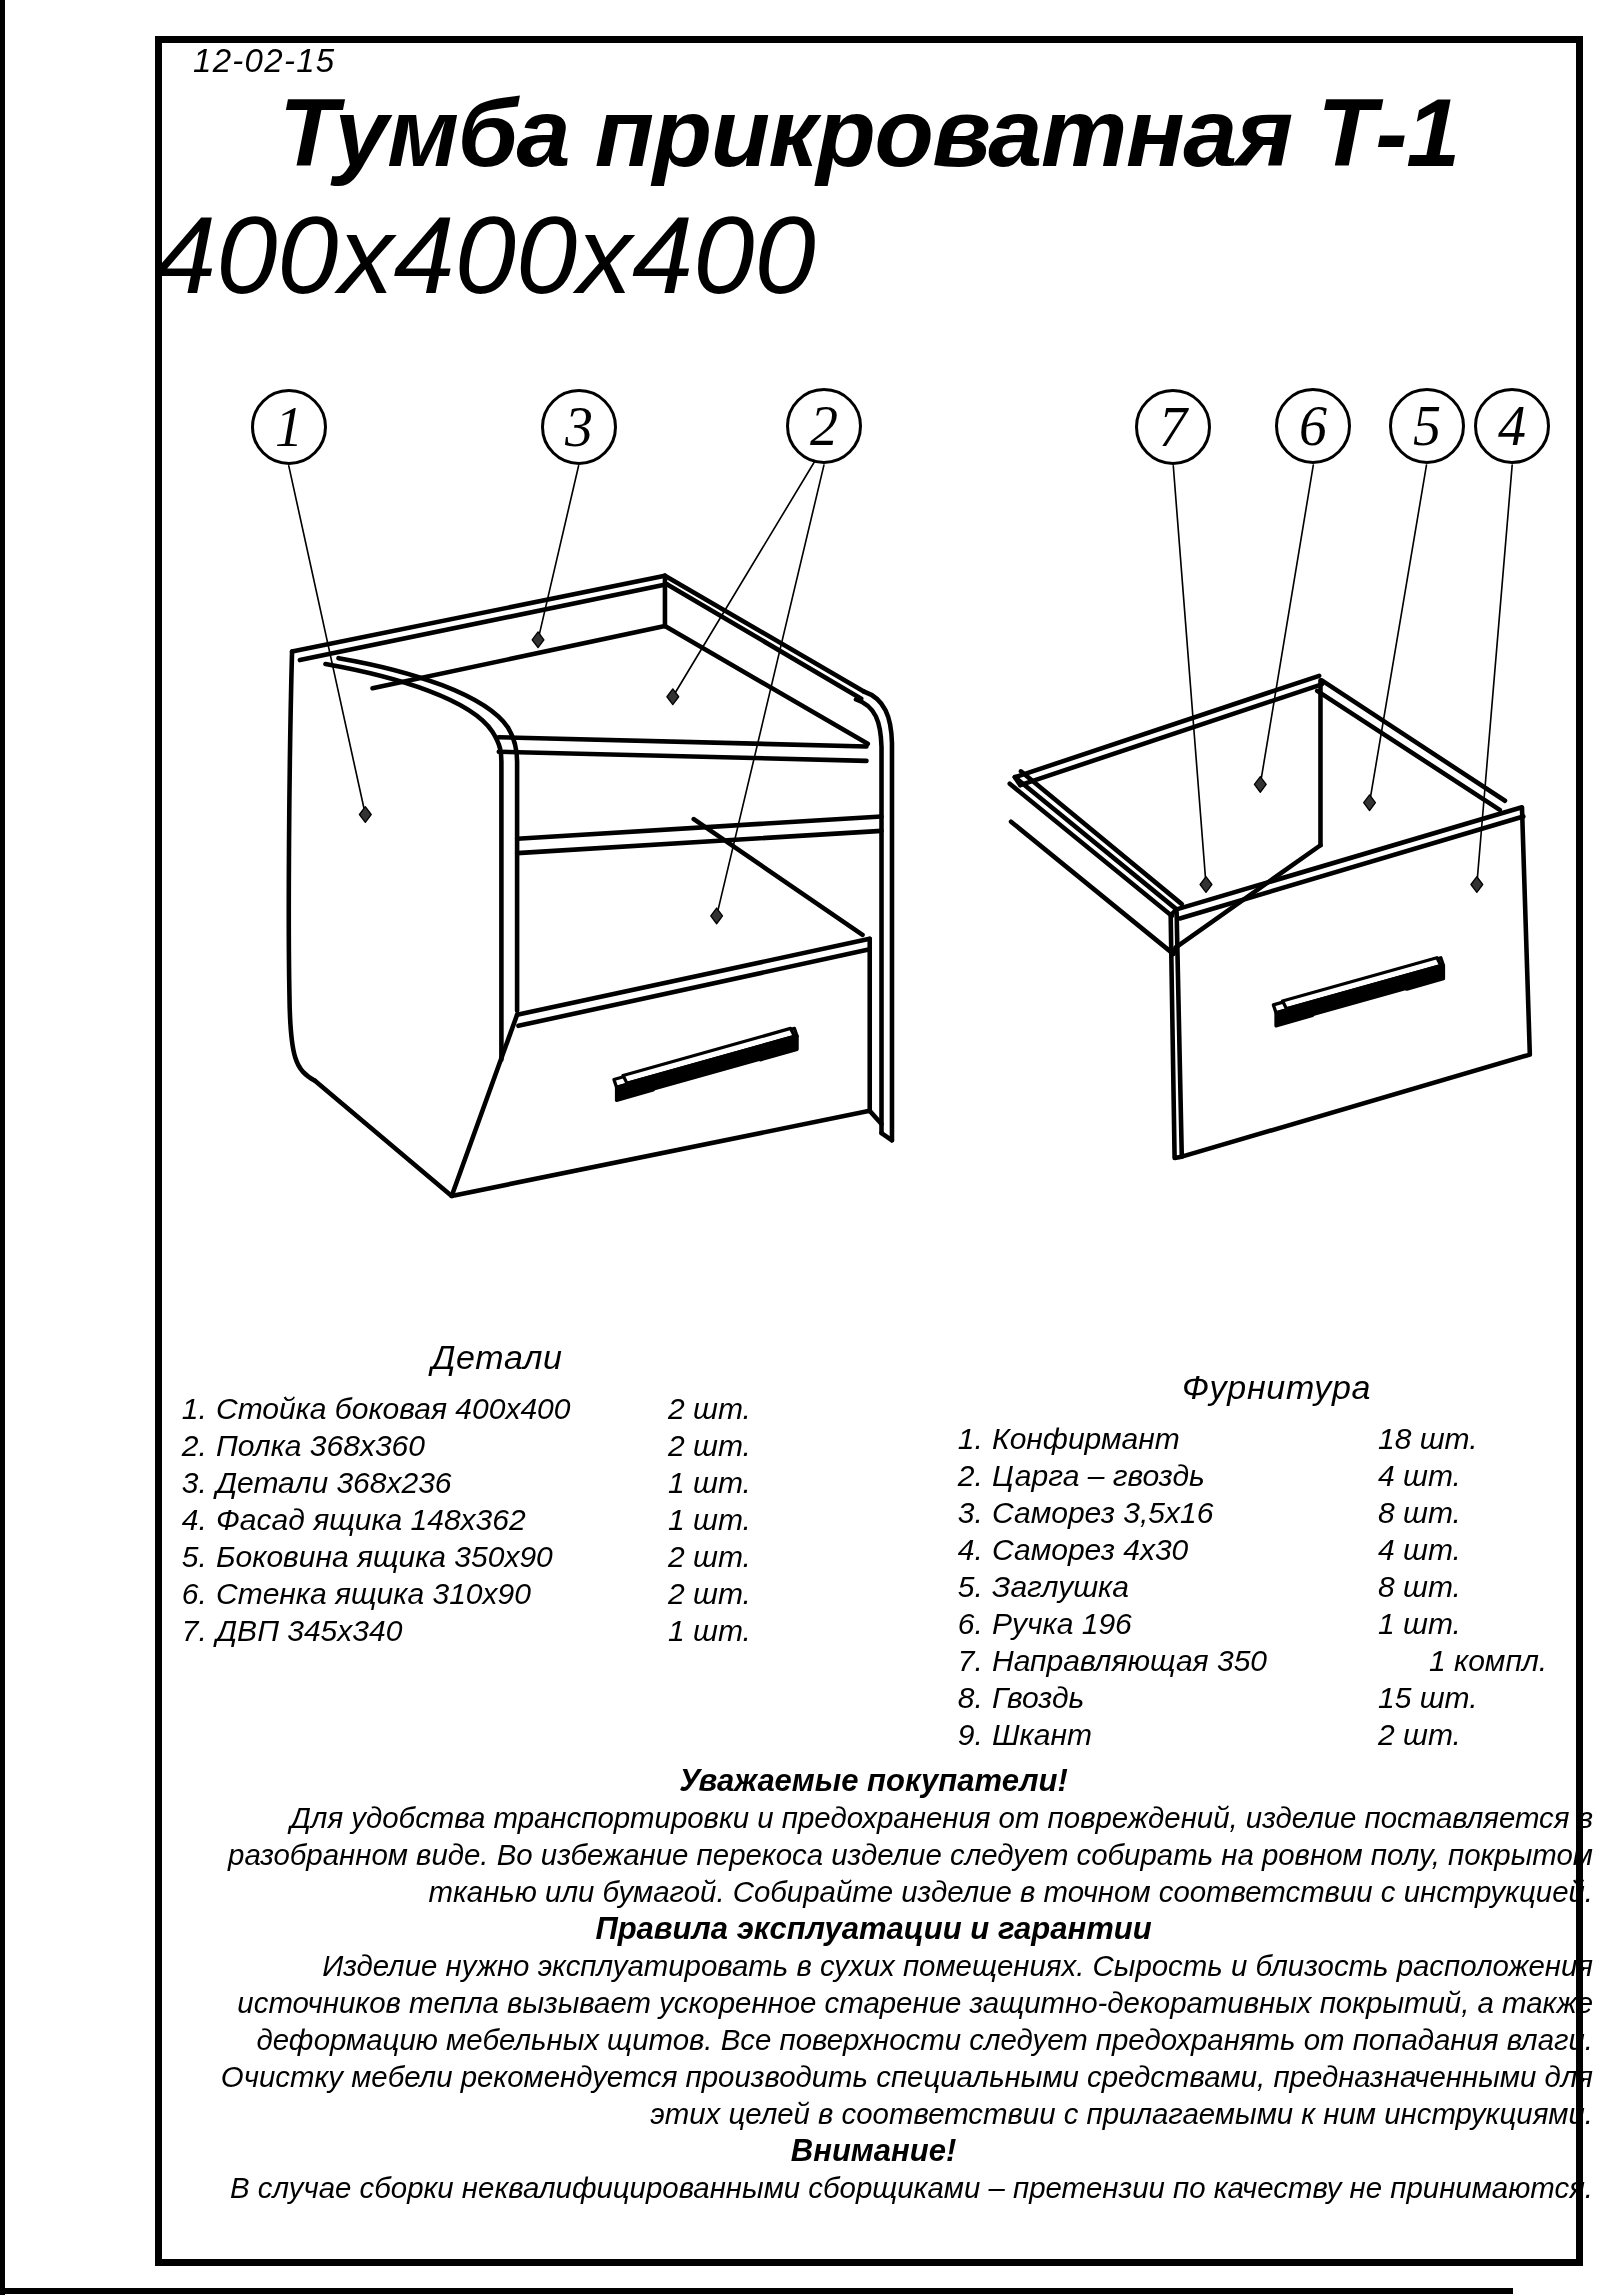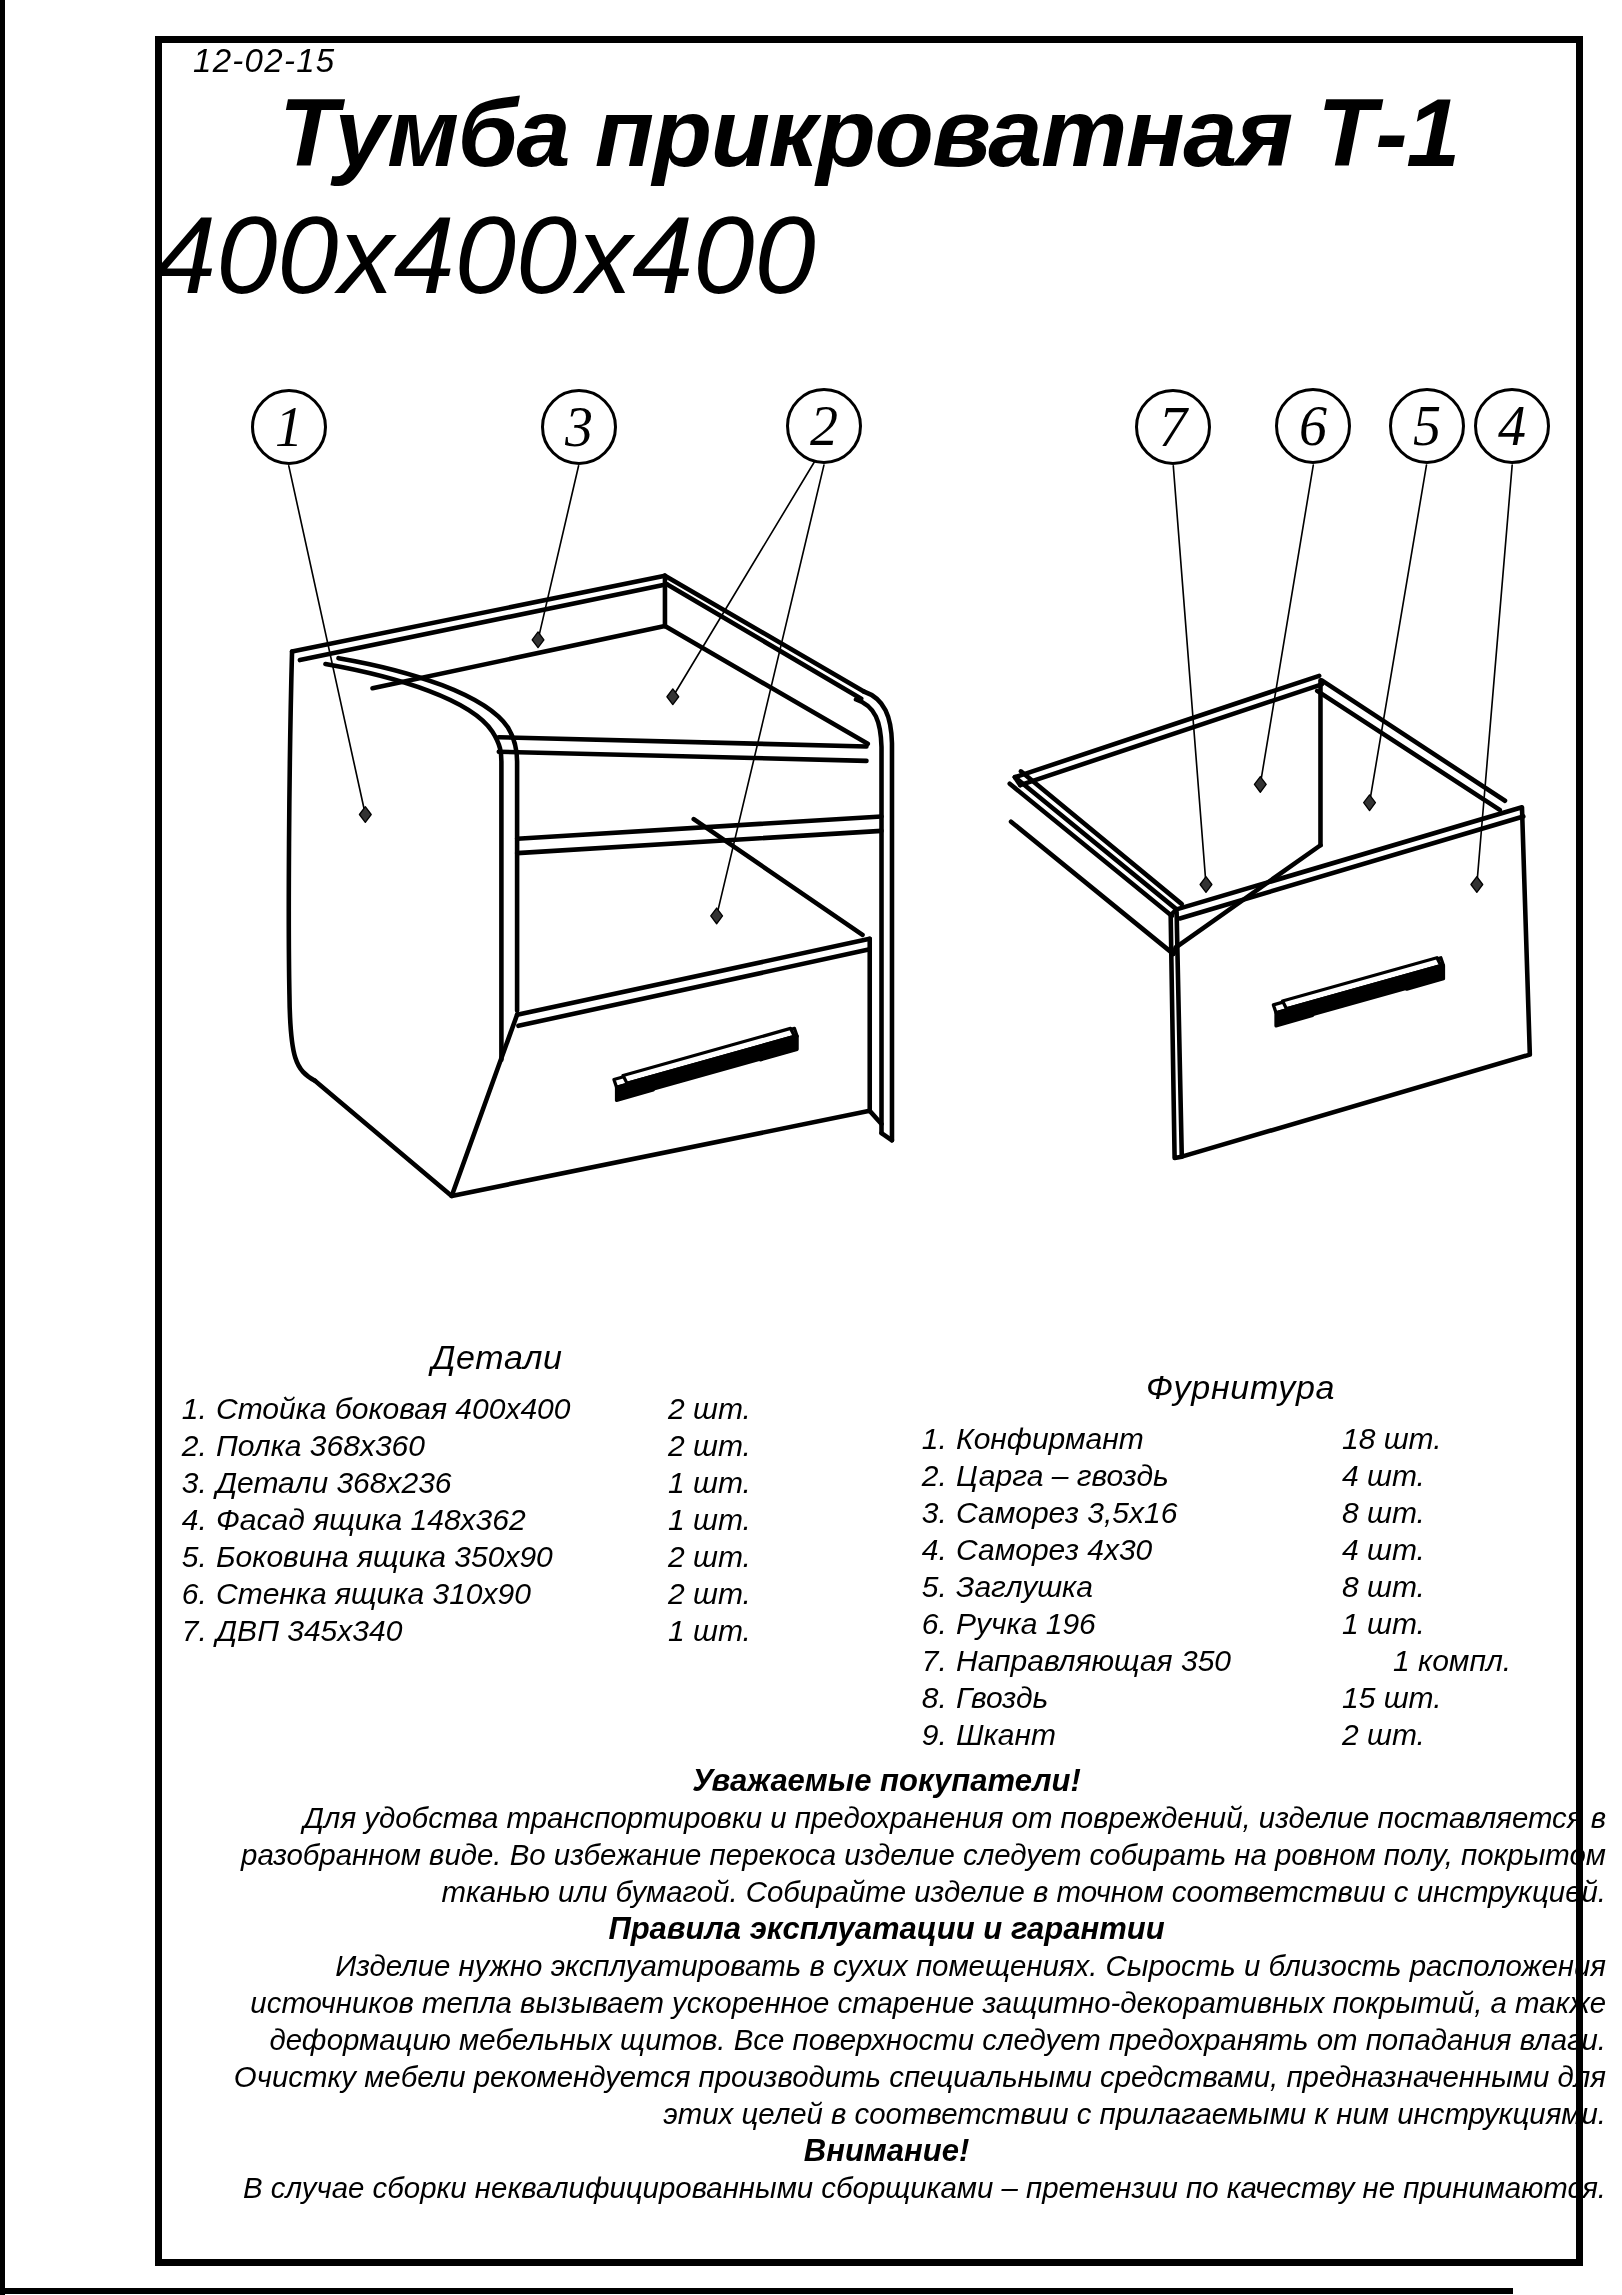--- a/index.html
+++ b/index.html
@@ -21,26 +21,26 @@
   .drawings-svg{position:absolute;left:0;top:0;pointer-events:none;}
   .callout{position:absolute;width:76px;height:76px;border:3.3px solid #000;border-radius:50%;
            box-sizing:border-box;display:flex;align-items:center;justify-content:center;
            font-family:"Liberation Serif",serif;font-style:italic;font-size:56px;
            background:#fff;line-height:1;}
   .list-block{position:absolute;font-style:italic;}
   .list-title{text-align:center;font-size:34px;margin-bottom:13px;letter-spacing:0.7px;}
   .list-row{display:grid;font-size:30px;line-height:37px;white-space:nowrap;}
   .parts-block{left:170px;top:1338px;width:654px;}
   .parts-block .list-row{grid-template-columns:46px 452px auto;}
-  .hardware-block{left:910px;top:1368px;width:661px;}
+  .hardware-block{left:946px;top:1368px;width:661px;}
   .hardware-block .list-row{grid-template-columns:46px 386px auto;}
   .row-num{text-align:right;padding-right:9.2px;}
   .row-qty{text-align:left;}
   .qty-shift{margin-left:51px;}
-  .notes{position:absolute;left:167px;top:1762px;width:1439px;text-align:center;
+  .notes{position:absolute;left:154px;top:1762px;width:1439px;text-align:center;
          font-style:italic;font-size:29.4px;line-height:37px;}
   .note-title{font-weight:bold;font-size:31px;}
   .note-line{white-space:nowrap;text-align:right;}
 </style>
 </head>
 <body>
 
 <div class="scan-edge-left"></div>
 <div class="scan-edge-bottom"></div>
 <div class="frame"></div>

